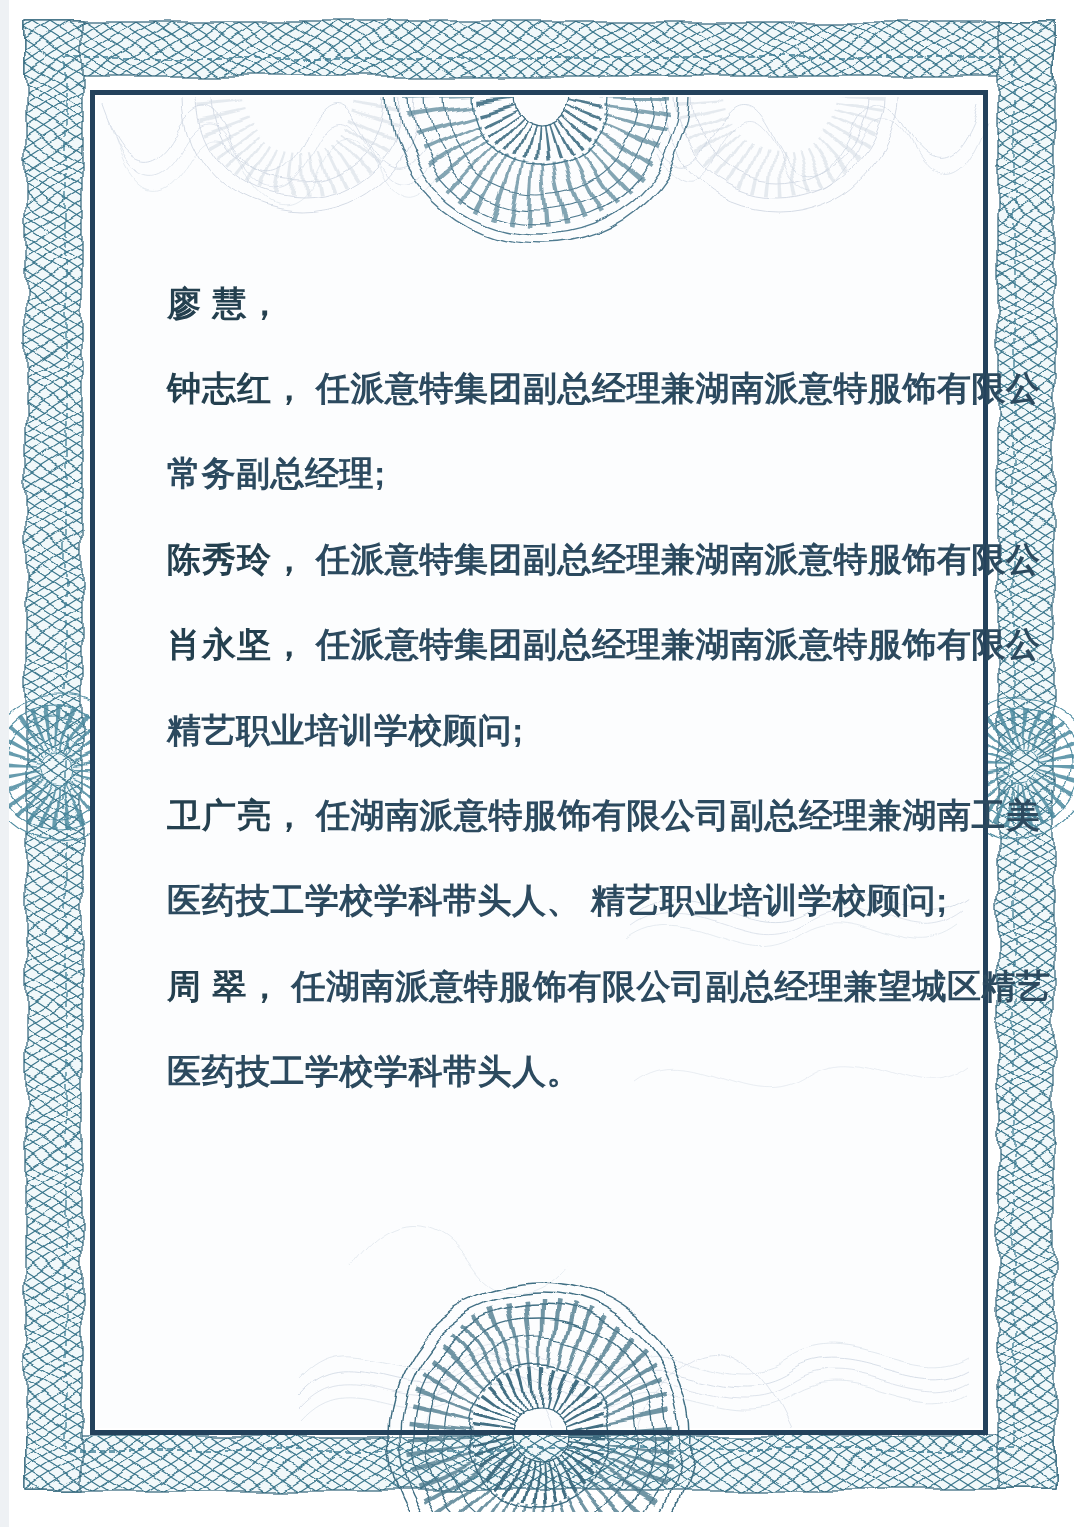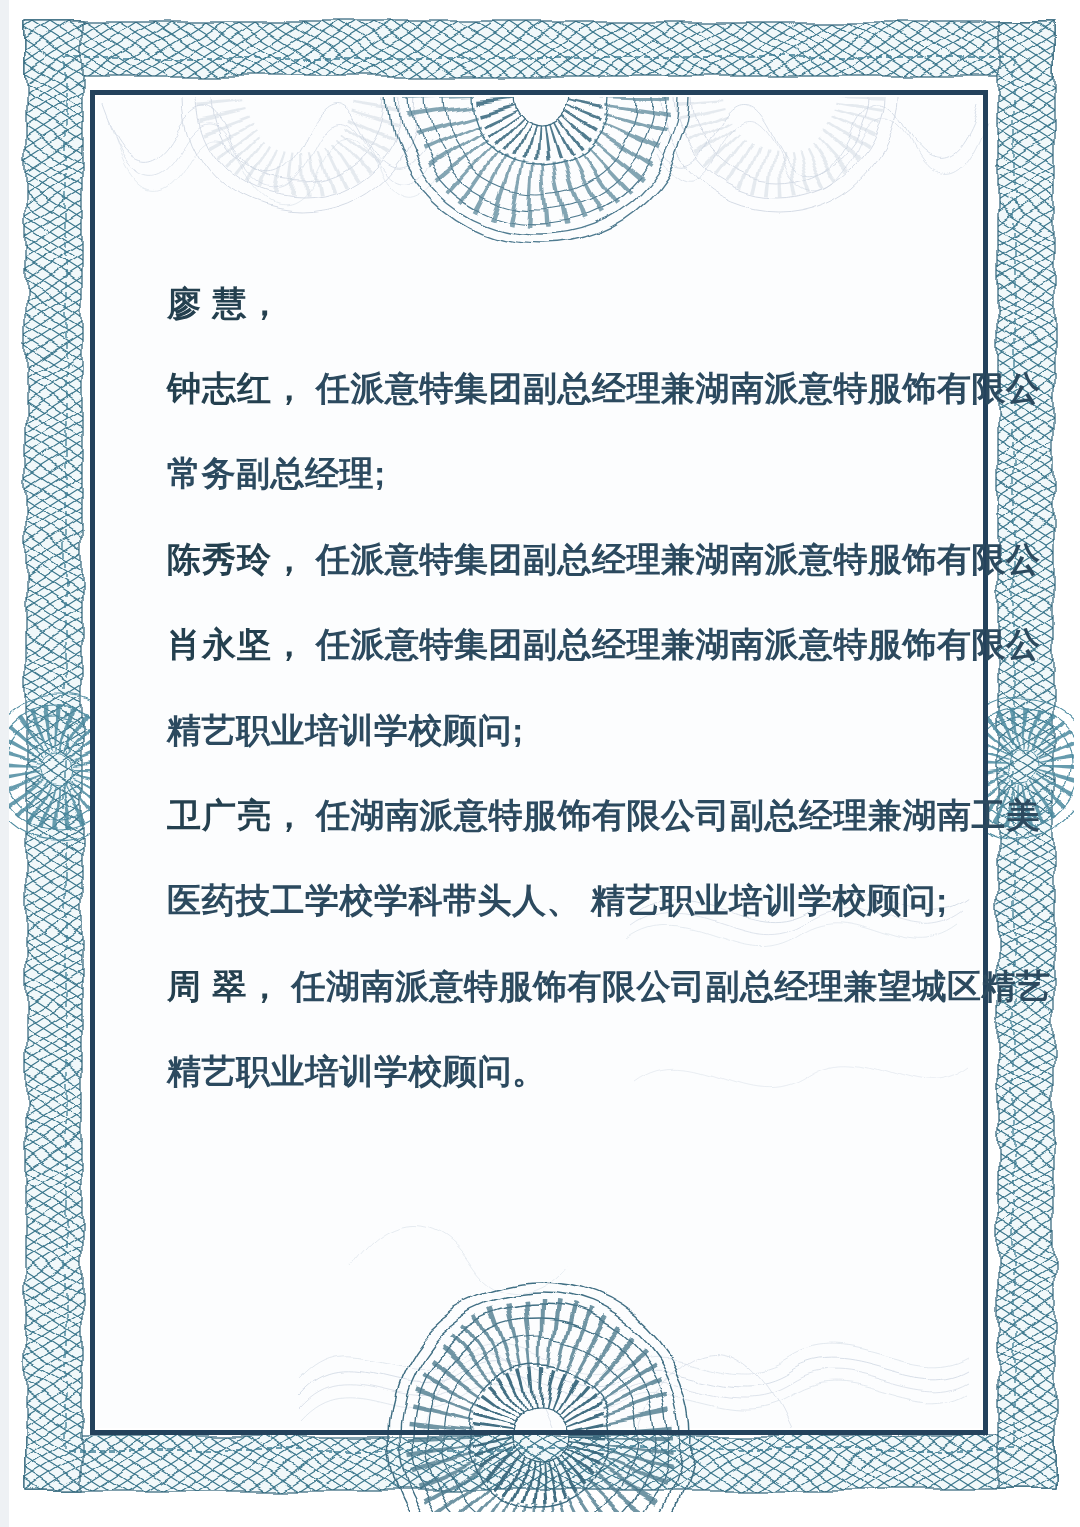--- a/index.html
+++ b/index.html
@@ -176,17 +176,17 @@
     <div class="line">
         <span class="nm"></span>
         <span class="tx">医药技工学校学科带头人、 精艺职业培训学校顾问;</span>
       </div>
     <div class="line">
         <span class="nm">周 翠，</span>
         <span class="tx">任湖南派意特服饰有限公司副总经理兼望城区精艺</span>
       </div>
     <div class="line">
         <span class="nm"></span>
-        <span class="tx">精艺职业培训学校顾问。</span>
+        <span class="tx">医药技工学校学科带头人。</span>
       </div>
   </div>
 
 </div>
 
 </body></html>

